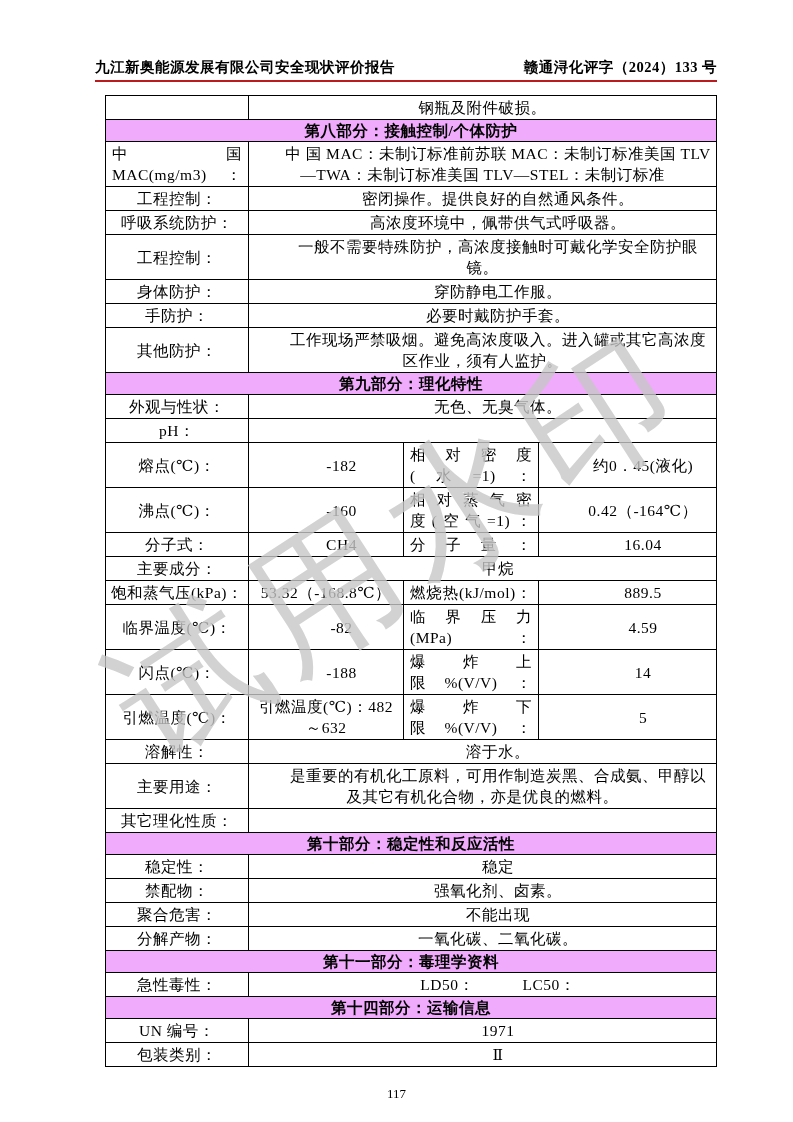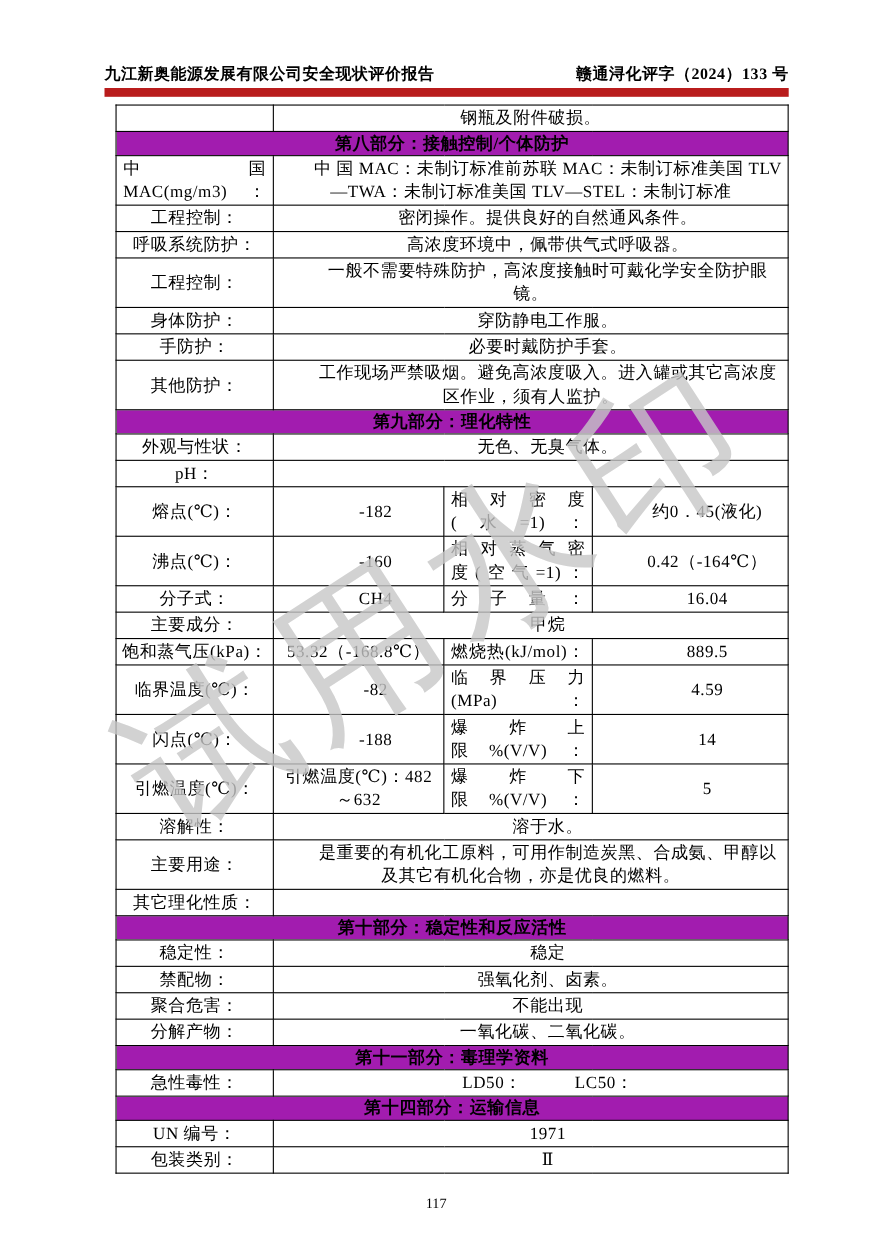--- a/index.html
+++ b/index.html
@@ -9,21 +9,21 @@
     font-family:"Liberation Serif","DejaVu Serif",serif;
     position:relative;
     overflow:hidden;
     color:#000;
   }
   .page { position:absolute; inset:0; }
 
   .header {
     position:absolute; left:95px; top:58px; width:622px;
     display:flex; justify-content:space-between; align-items:flex-end;
-    border-bottom:8px solid #b91c1c;
+    border-bottom:2px solid #b91c1c;
     padding-bottom:3px;
     font-size:14.5px; font-weight:bold;
     letter-spacing:0.5px;
     white-space:nowrap;
   }
 
   table.msds {
     position:absolute; left:105px; top:95px; width:611px;
     border-collapse:collapse; table-layout:fixed;
     font-size:15.5px;
@@ -31,21 +31,21 @@
   td {
     border:1.5px solid #000;
     padding:1px 4px;
     line-height:21px;
     vertical-align:middle;
     letter-spacing:0.5px;
     height:20px;
     overflow:hidden;
   }
   td.sec {
-    background:#a21caf;
+    background:#f0abfc;
     text-align:center;
     font-weight:bold;
     height:19px;
     line-height:19px;
   }
   td.lab { text-align:center; }
   td.jd, td.lab3 {
     text-align:justify;
     text-align-last:justify;
     -moz-text-align-last:justify;

